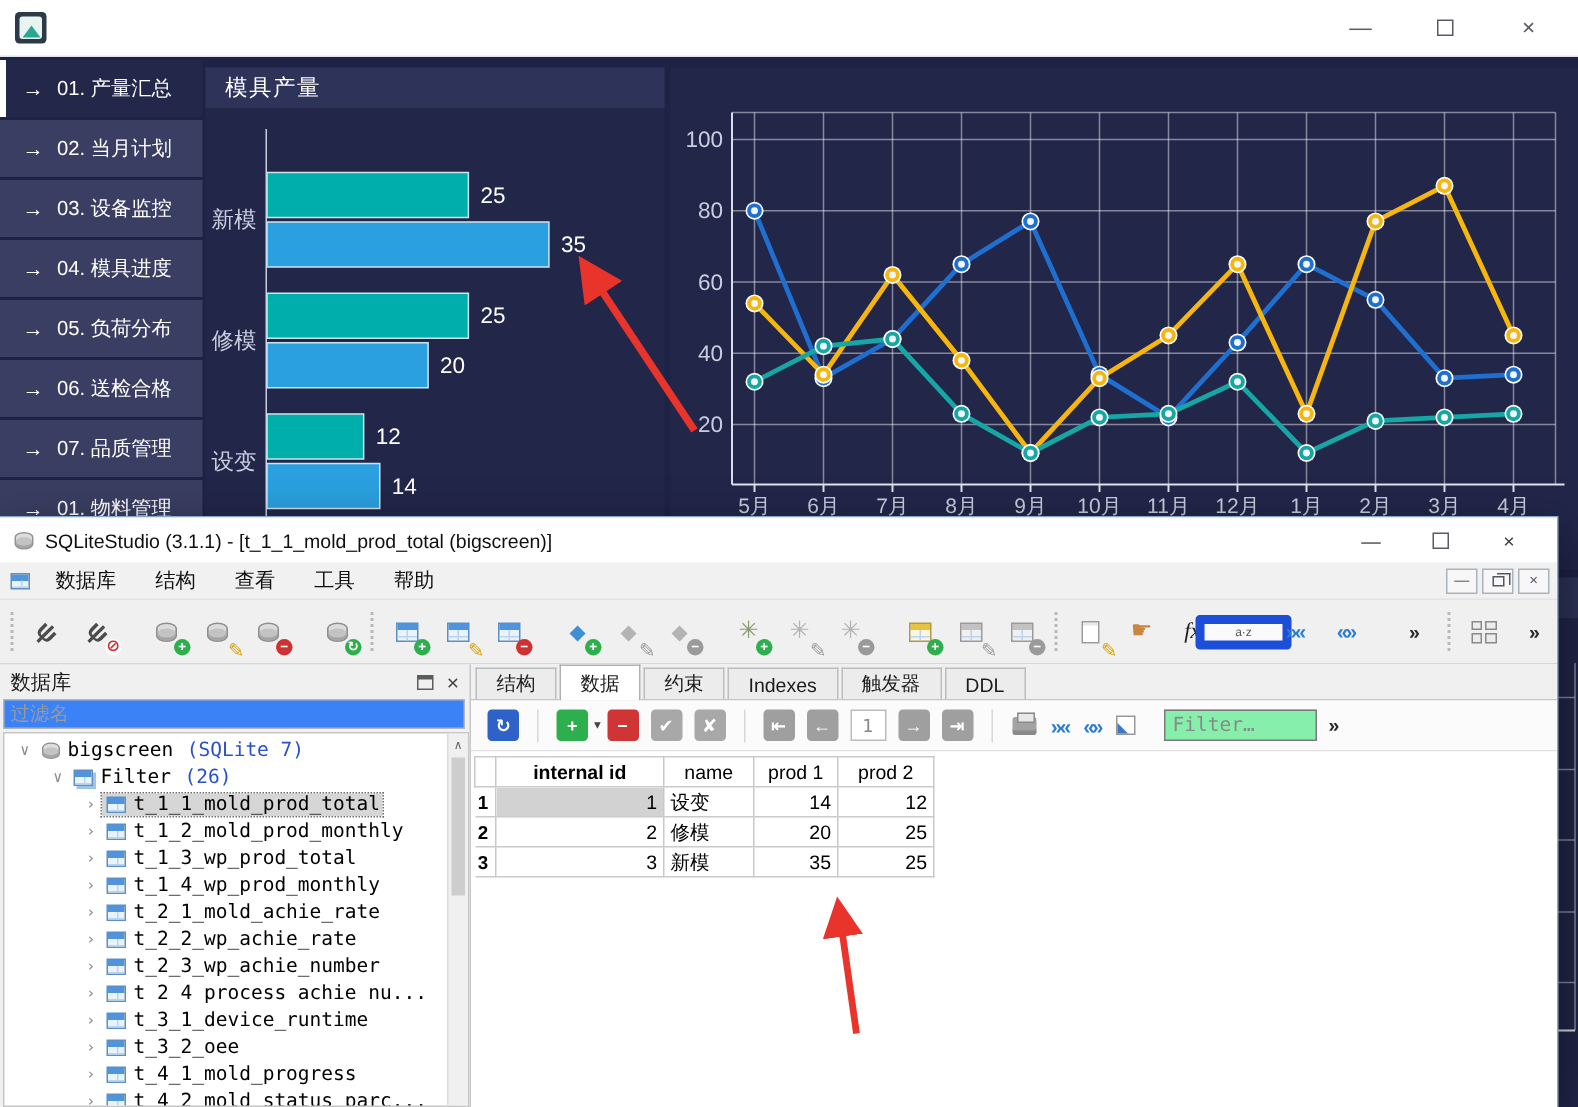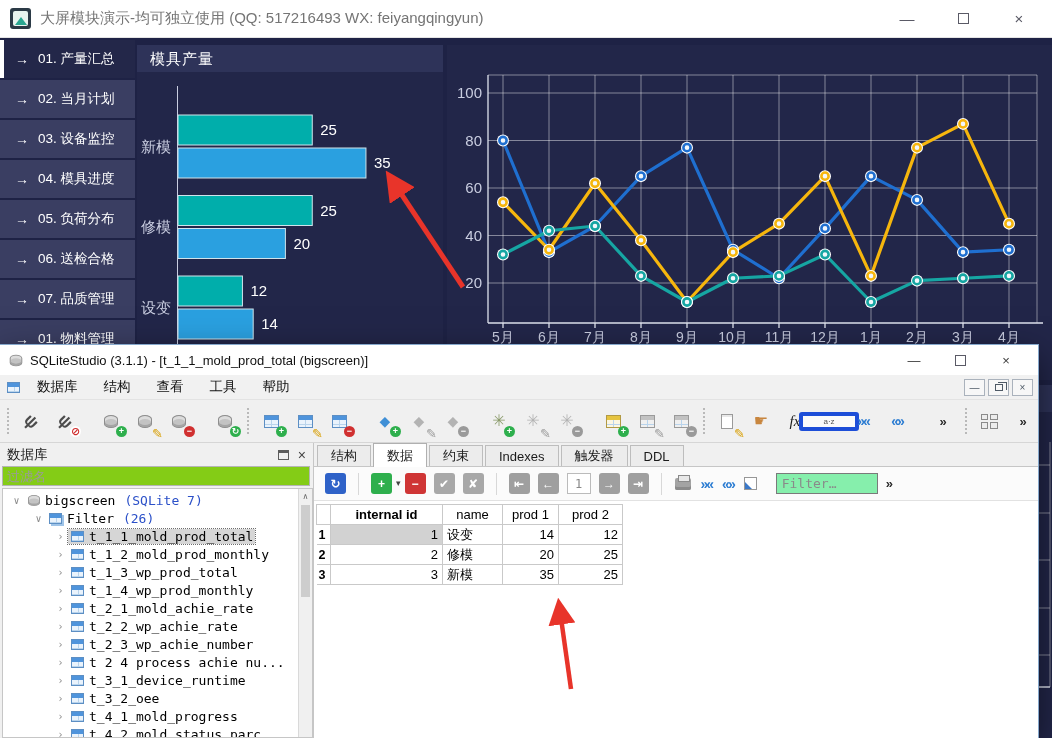--- a/index.html
+++ b/index.html
@@ -64,33 +64,33 @@
 .tblico.yellow{border-color:#b29a44;background:linear-gradient(#e6c440 0 4px,#fbf6e2 4px)}
 .tblico.gray{border-color:#9a9a9a;background:linear-gradient(#c2c2c2 0 4px,#f0f0f0 4px)}
 .tblico.small{width:13px;height:11px}
 .docico{width:12px;height:15px;background:#fff;border:1px solid #9a9a9a;box-shadow:inset 0 2px 0 #e8e8e8}
 .printico{width:16px;height:12px;background:#a3a3a3;border-radius:2px;position:relative;box-shadow:inset 0 -3px 0 #8a8a8a}
 .printico::after{content:"";position:absolute;left:3px;top:-3px;width:10px;height:5px;background:#e8e8e8;border:1px solid #8a8a8a}
 .paintico{width:13px;height:13px;background:#fff;border:1px solid #979797;position:relative;overflow:hidden}
 .paintico::after{content:"";position:absolute;left:-1px;bottom:-1px;border-left:9px solid #3a78c8;border-top:9px solid transparent}
 .wingrid{width:17px;height:15px;display:grid;grid-template-columns:1fr 1fr;gap:2px}
 .wingrid i{border:1px solid #8a8a8a;background:#ececec}
-.azbox{font-size:8px;border:4px solid #1d4ed8;border-radius:3px;padding:1px 20px;color:#555;background:#fafafa}
+.azbox{font-size:8px;border:6px solid #1d4ed8;border-radius:3px;padding:1px 20px;color:#555;background:#fafafa}
 .bdg{position:absolute;right:-3px;bottom:-3px;min-width:11px;height:11px;border-radius:6px;color:#fff;font-size:9px;line-height:11px;text-align:center;font-weight:bold}
 .bdg.pen{background:none !important;color:#d89e00;font-size:13px;right:-5px;bottom:-5px}
 .bdg.pengray{background:none !important;color:#9a9a9a;font-size:13px;right:-5px;bottom:-5px}
 .bdg.ring{background:#fff;color:#d03030;font-size:11px;line-height:11px}
 
 .sq-body{position:absolute;top:98px;bottom:0;left:0;right:0;display:flex}
 .dock{width:314px;display:flex;flex-direction:column;background:#f0f0f0;border-right:1px solid #c6c6c6}
 .dock-header{height:23px;display:flex;align-items:center;padding:0 7px;font-size:13.5px;color:#1a1a1a}
 .dock-hbtns{margin-left:auto;display:flex;gap:9px;align-items:center;color:#444}
 .floatico{width:11px;height:10px;border:1px solid #5c5c5c;border-top-width:3px;display:inline-block}
 .dock-close{font-size:14px;line-height:1}
-.dock-filter{height:20px;margin:0 3px 2px 2px;border:1px solid #b5b5b5;font:13px "DejaVu Sans Mono","Liberation Mono",monospace;padding:0 4px;background:#84cc16;color:#333}
+.dock-filter{height:20px;margin:0 3px 2px 2px;border:1px solid #b5b5b5;font:13px "DejaVu Sans Mono","Liberation Mono",monospace;padding:0 4px;background:#3b82f6;color:#333}
 .dock-filter::placeholder{color:#9a9a9a}
 .tree{flex:1;background:#fff;border:1px solid #c6c6c6;margin-left:2px;position:relative;overflow:hidden;padding-top:2px}
 .tree-item{height:18px;display:flex;align-items:center;font:13px "DejaVu Sans Mono","Liberation Mono",monospace;color:#000;white-space:nowrap}
 .chev{width:15px;text-align:center;color:#8a8a8a;font-size:10px;flex:0 0 auto}
 .tico-tree{width:19px;display:flex;justify-content:center;flex:0 0 auto}
 .tree-label{padding:0 2px}
 .tree-suffix{color:#2b50c8;margin-left:7px}
 .row-sel{display:flex;align-items:center;background:#d6d6d6;outline:1px dotted #6e6e6e}
 .tbl-stack{box-shadow:2px 2px 0 #9fc4e8}
 .tree-scroll{position:absolute;right:0;top:0;bottom:0;width:14px;background:#f0f0f0;border-left:1px solid #d9d9d9}
@@ -120,21 +120,20 @@
 .grid td.rownum{font-weight:bold;border-left:none;padding:0 2px;font-size:12.5px}
 .grid td.selcell{background:#d2d2d2}
 .sq-arrow{position:absolute;left:0;top:0;width:962px;height:393px;pointer-events:none;z-index:40}
 </style>
 </head>
 <body>
 
 <section class="dashboard">
   <header class="dash-titlebar">
     <span class="dash-app-icon"></span>
-    <span class="dash-title">大屏模块演示-均可独立使用 (QQ: 517216493  WX: feiyangqingyun)</span>
     <span class="dash-controls" id="dashControls">
         <span class="dash-ctl">—</span>
         <span class="dash-ctl">
           <span class="boxglyph"></span>
         </span>
         <span class="dash-ctl">×</span>
       </span>
   </header>
 
   <nav class="sidebar" id="sidebar">

